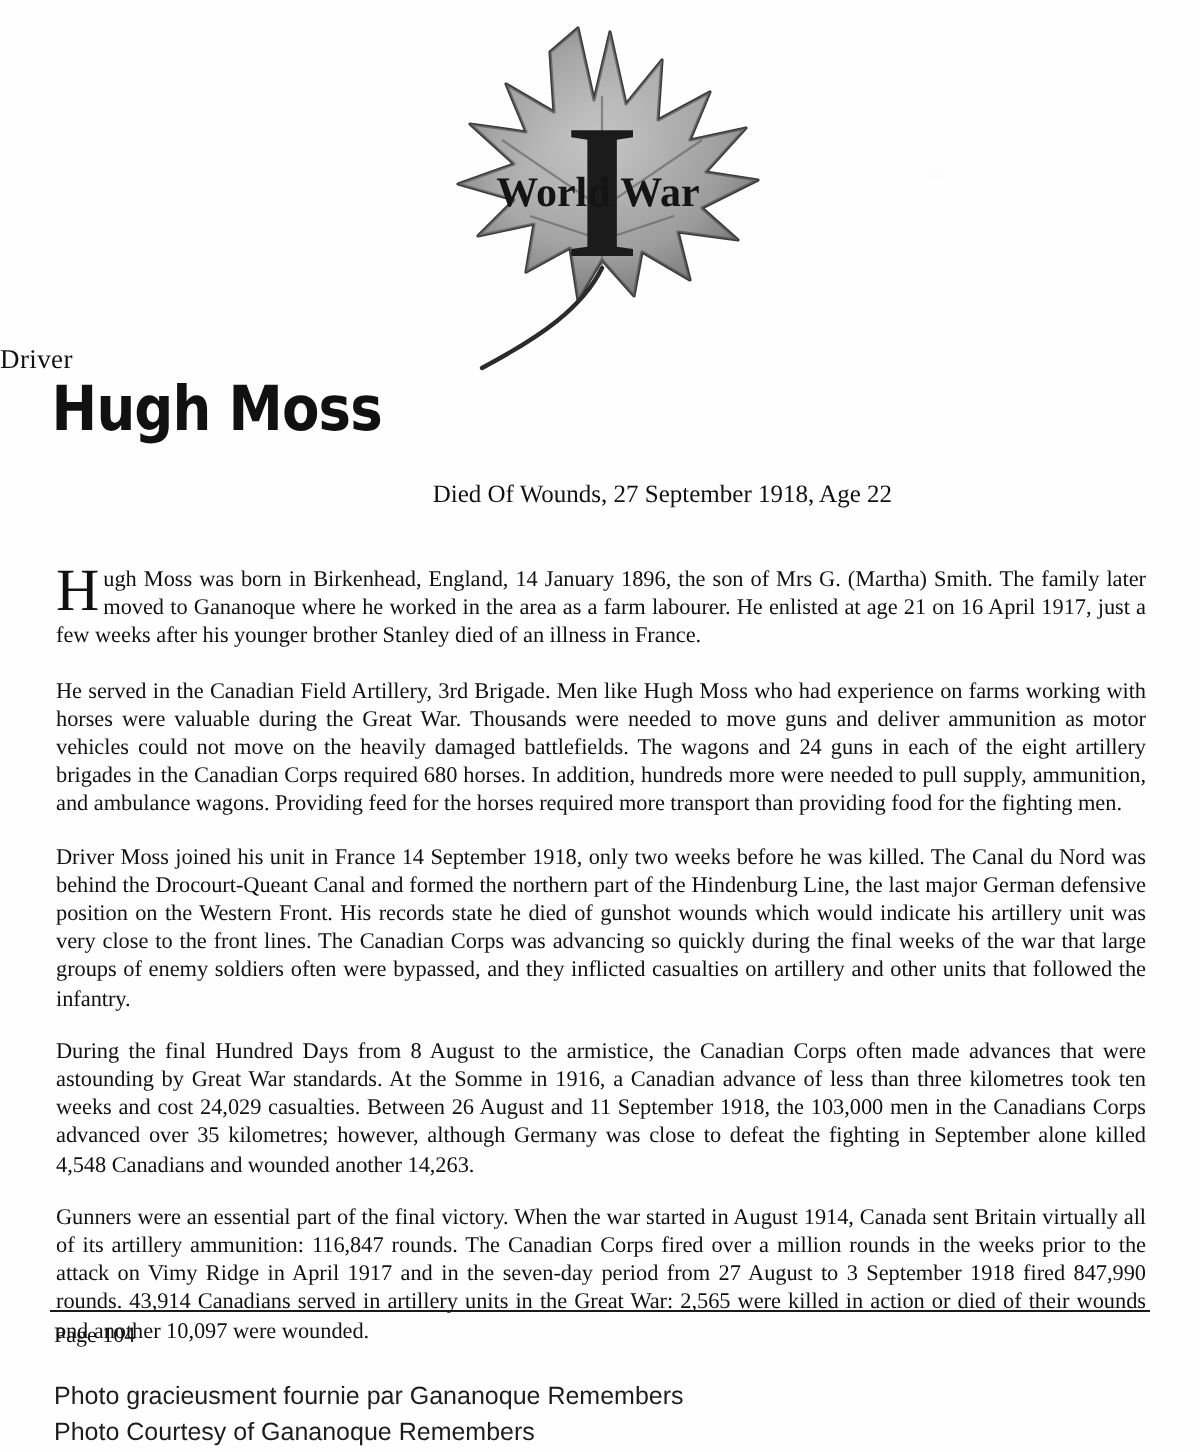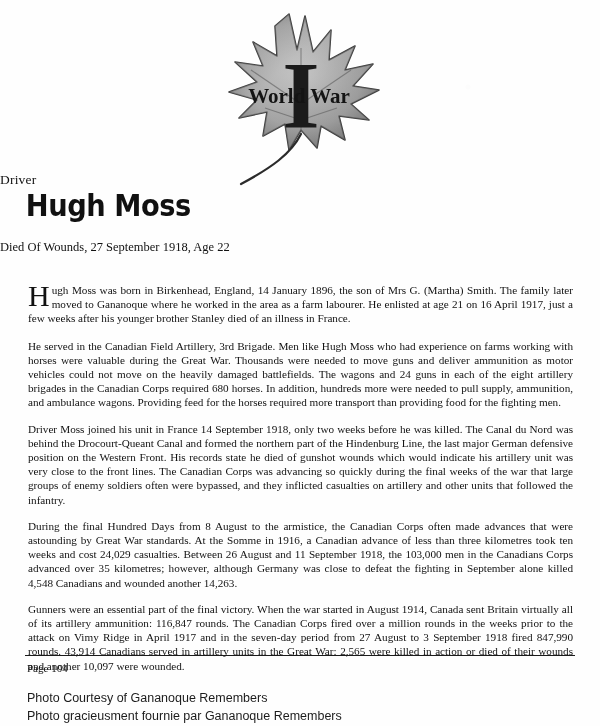--- a/index.html
+++ b/index.html
@@ -67,24 +67,24 @@
     transform-origin: center;
     margin-top: 1px;
   }
   .service-number {
     font-size: 12.5px;
     line-height: 14px;
     margin-top: 3px;
   }
   .death-info {
     position: absolute;
-    left: 0;
+    left: 16px;
     top: 240px;
     width: 430px;
-    text-align: left;
+    text-align: right;
     font-size: 12.5px;
     line-height: 14.5px;
   }
 
   
   .body-text {
     position: absolute;
     left: 28px;
     top: 283px;
     width: 545px;
@@ -191,16 +191,16 @@
     <p class="para">He served in the Canadian Field Artillery, 3rd Brigade. Men like Hugh Moss who had experience on farms working with horses were valuable during the Great War.  Thousands were needed to move guns and deliver ammunition as motor vehicles could not move on the heavily damaged battlefields. The wagons and 24 guns in each of the eight artillery brigades in the Canadian Corps required 680 horses. In addition, hundreds more were needed to pull supply, ammunition, and ambulance wagons. Providing feed for the horses required more transport than providing food for the fighting men.</p>
     <p class="para">Driver Moss joined his unit in France 14 September 1918, only two weeks before he was killed. The Canal du Nord was behind the Drocourt-Queant Canal and formed the northern part of the Hindenburg Line, the last major German defensive position on the Western Front. His records state he died of gunshot wounds which would indicate his artillery unit was very close to the front lines. The Canadian Corps was advancing so quickly during the final weeks of the war that large groups of enemy soldiers often were bypassed, and they inflicted casualties on artillery and other units that followed the infantry.</p>
     <p class="para">During the final Hundred Days from 8 August to the armistice, the Canadian Corps often made advances that were astounding by Great War standards. At the Somme in 1916, a Canadian advance of less than three kilometres took ten weeks and cost 24,029 casualties. Between 26 August and 11 September 1918, the 103,000 men in the Canadians Corps advanced over 35 kilometres; however, although Germany was close to defeat the fighting in September alone killed 4,548 Canadians and wounded another 14,263.</p>
     <p class="para">Gunners were an essential part of the final victory. When the war started in August 1914, Canada sent Britain virtually all of its artillery ammunition: 116,847 rounds. The Canadian Corps fired over a million rounds in the weeks prior to the attack on Vimy Ridge in April 1917 and in the seven-day period from 27 August to 3 September 1918 fired 847,990 rounds. 43,914 Canadians served in artillery units in the Great War: 2,565 were killed in action or died of their wounds and another 10,097 were wounded.</p>
 
   </div>
 
   <div class="footer-rule"></div>
   <div class="page-number">Page 104</div>
   <div class="credits">
+    <div class="credit-line">Photo gracieusment fournie par Gananoque Remembers</div>
     <div class="credit-line">Photo Courtesy of Gananoque Remembers</div>
-    <div class="credit-line">Photo gracieusment fournie par Gananoque Remembers</div>
   </div>
 </div>
 
 </body></html>

